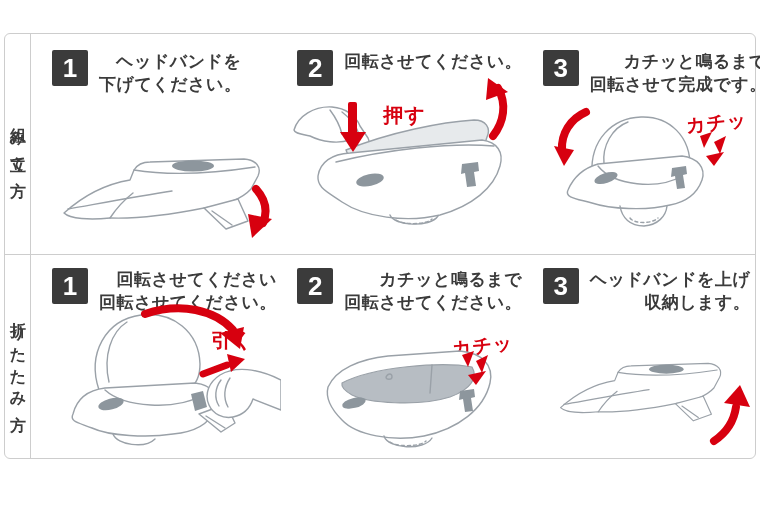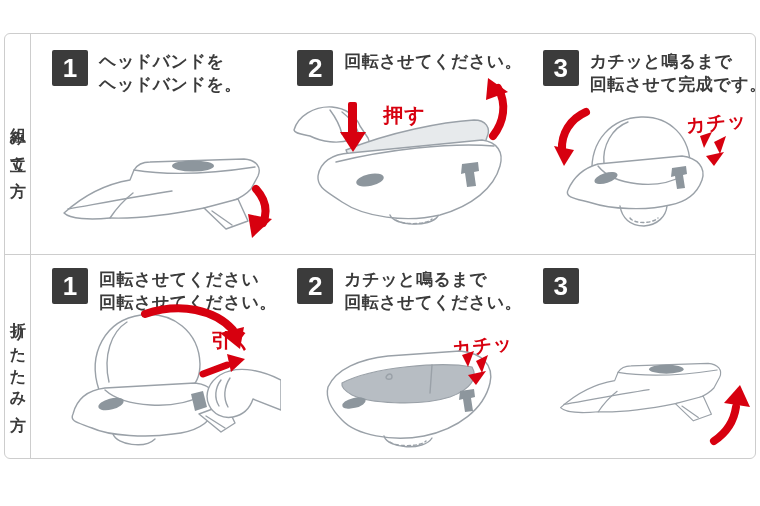--- a/index.html
+++ b/index.html
@@ -10,21 +10,21 @@
   .row1{height:220px;border-bottom:1px solid #cdcdcd;box-sizing:content-box;}
   .row2{height:204px;}
   .side{width:25px;border-right:1px solid #cdcdcd;display:flex;align-items:center;justify-content:center;}
   .side-label{writing-mode:vertical-rl;text-orientation:upright;font-size:16px;font-weight:bold;color:#3b3b3b;letter-spacing:4px;white-space:nowrap;}
   .cell{flex:1;position:relative;}
   .step-head{position:absolute;top:16px;left:21px;display:flex;gap:11px;align-items:flex-start;}
   .row2 .step-head{top:13px;}
   .cell.c2 .step-head{left:25px;}
   .cell.c3 .step-head{left:29px;}
   .badge{width:36px;height:36px;background:#3b3b3b;color:#fff;font-size:26px;font-weight:bold;display:flex;align-items:center;justify-content:center;border-radius:2px;flex:0 0 auto;}
-  .step-text{font-size:17px;line-height:1.35;font-weight:bold;color:#3b3b3b;letter-spacing:0.5px;padding-top:1px;white-space:nowrap;}
+  .step-text{font-size:17px;line-height:1.35;font-weight:bold;color:#3b3b3b;letter-spacing:0.5px;padding-top:1px;white-space:nowrap;text-align:right;}
   .callout{position:absolute;color:#d7000f;font-weight:bold;font-size:20px;letter-spacing:1px;white-space:nowrap;}
   .illus{position:absolute;}
   .ln{fill:none;stroke:#9aa1a8;stroke-width:1.4;stroke-linecap:round;stroke-linejoin:round;}
   .fillw{fill:#ffffff;stroke:#9aa1a8;stroke-width:1.4;stroke-linejoin:round;}
   .gray{fill:#8d969d;stroke:none;}
   .plate{fill:#e7eaec;stroke:#9aa1a8;stroke-width:1.4;stroke-linejoin:round;}
   .inner{fill:#b7bdc3;stroke:#9aa1a8;stroke-width:1.2;stroke-linejoin:round;}
   .rtail{fill:none;stroke:#d7000f;stroke-width:8;stroke-linecap:round;}
   .rtail7{fill:none;stroke:#d7000f;stroke-width:7;stroke-linecap:round;}
   .rfill{fill:#d7000f;stroke:none;}
@@ -38,21 +38,21 @@
     <div class="row row1">
       <div class="side">
         <span class="side-label">組み立て方</span>
       </div>
 
       <div class="cell c1">
         <div class="step-head">
           <div class="badge">1</div>
           <div class="step-text">
             <div>ヘッドバンドを</div>
-            <div>ヘッドバンドを。</div>
+            <div>下げてください。</div>
           </div>
         </div>
         <svg class="illus" style="left:25px;top:105px;" width="220" height="110" viewBox="0 0 220 110">
           <path class="fillw" d="M8,74 C28,56 50,45 74,41 L78,31 C81,26 87,23 94,23 L188,20 C200,21 206,28 202,37 L195,50 C186,60 168,67 148,69 C118,75 82,80 54,79 C34,81 14,80 8,74 Z"></path>
           <path class="ln" d="M78,31 C115,37 160,34 199,28"></path>
           <path class="ln" d="M12,70 C46,64 84,57 116,52"></path>
           <path class="ln" d="M54,79 C60,70 68,61 77,54"></path>
           <ellipse class="gray" cx="137" cy="27" rx="21" ry="5.5"></ellipse>
           <path class="fillw" d="M148,69 L170,90 L192,82 L182,60 Z"></path>
           <path class="ln" d="M156,72 L176,86"></path>
@@ -188,20 +188,24 @@
             <polygon class="rfill" points="150,14 162,10 156,26"></polygon>
             <polygon class="rfill" points="164,20 176,14 170,32"></polygon>
             <polygon class="rfill" points="156,34 174,30 164,44"></polygon>
           </g>
         </svg>
       </div>
 
       <div class="cell c3">
         <div class="step-head">
           <div class="badge">3</div>
+          <div class="step-text">
+            <div>ヘッドバンドを上げ</div>
+            <div>収納します。</div>
+          </div>
         </div>
         <svg class="illus" style="left:40px;top:92px;" width="202" height="108" viewBox="0 0 202 108">
           <g transform="scale(0.82)">
             <path class="fillw" d="M8,74 C28,56 50,45 74,41 L78,31 C81,26 87,23 94,23 L188,20 C200,21 206,28 202,37 L195,50 C186,60 168,67 148,69 C118,75 82,80 54,79 C34,81 14,80 8,74 Z"></path>
             <path class="ln" d="M78,31 C115,37 160,34 199,28"></path>
             <path class="ln" d="M12,70 C46,64 84,57 116,52"></path>
             <path class="ln" d="M54,79 C60,70 68,61 77,54"></path>
             <ellipse class="gray" cx="137" cy="27" rx="21" ry="5.5"></ellipse>
             <path class="fillw" d="M148,69 L170,90 L192,82 L182,60 Z"></path>
             <path class="ln" d="M156,72 L176,86"></path>

